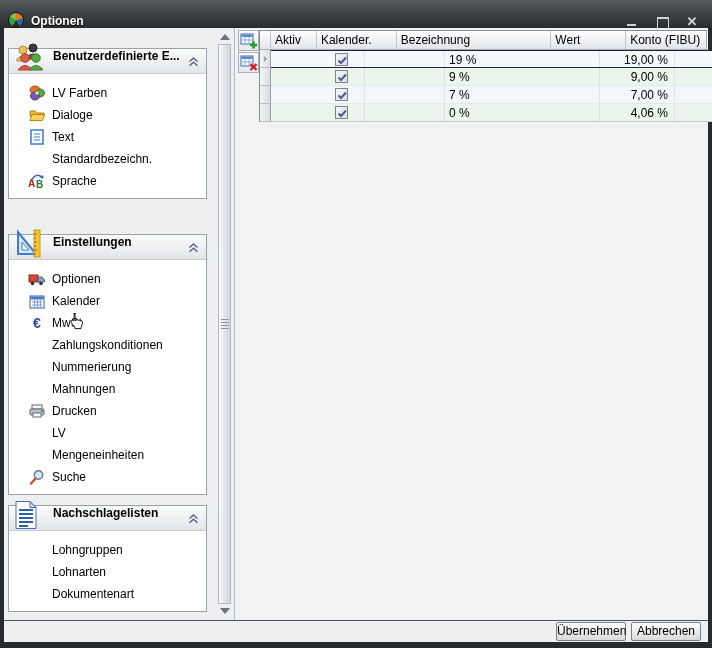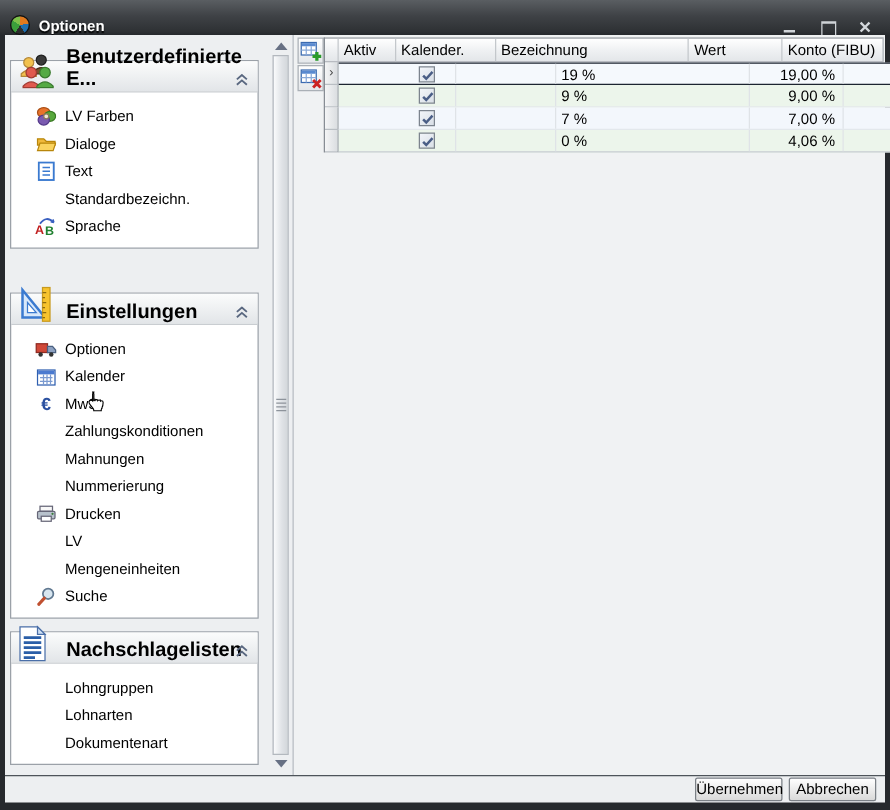--- a/index.html
+++ b/index.html
@@ -20,22 +20,22 @@
   .wc-max::after { content:""; position:absolute; left:1px; top:1px; width:10px; height:9px;
     border:1px solid #cfd3d7; border-top-width:2px; }
   .wc-close { color:#d4d8dc; font-size:13px; font-weight:bold; line-height:12px; text-align:center; }
 
   
   .main { position:absolute; top:28px; left:4px; width:704px; height:592px; background:#edeff1; }
 
   
   .panel { position:absolute; left:4px; width:199px; background:#ffffff; border:1px solid #9ba1a8; }
   .panel-header { position:relative; height:25px; background:linear-gradient(#fbfcfc,#e2e5e8);
-    border-bottom:1px solid #c9cdd1; display:flex; align-items:flex-end; padding-left:44px;
-    font-size:16px; font-weight:bold; color:#000; }
+    border-bottom:1px solid #c9cdd1; display:flex; align-items:flex-start; padding-left:44px;
+    font-size:12px; font-weight:bold; color:#000; }
   .hdr-icon { position:absolute; left:5px; top:-6px; }
   .chev { position:absolute; right:7px; top:7px; }
   .panel-items { padding:8px 0 6px 0; }
   .item { height:22px; display:flex; align-items:center; padding-left:18px; font-size:12px; color:#000; cursor:default; }
   .item .ico { width:20px; height:16px; margin-right:5px; display:flex; align-items:center; justify-content:center; flex:none; }
   .item-label { white-space:nowrap; }
   .item-hover .item-label { }
 
   
   .side-scroll { position:absolute; left:212px; top:2px; width:17px; height:588px;
@@ -228,25 +228,25 @@
             <span style="color:#2a50a0;font-weight:bold;font-size:14px;line-height:14px;">€</span>
           </span>
           <span class="item-label">MwSt</span>
         </div>
         <div class="item">
           <span class="ico"></span>
           <span class="item-label">Zahlungskonditionen</span>
         </div>
         <div class="item">
           <span class="ico"></span>
+          <span class="item-label">Nummerierung</span>
+        </div>
+        <div class="item">
+          <span class="ico"></span>
           <span class="item-label">Mahnungen</span>
-        </div>
-        <div class="item">
-          <span class="ico"></span>
-          <span class="item-label">Nummerierung</span>
         </div>
         <div class="item">
           <span class="ico">
             <svg width="16" height="14">
                 <rect x="3" y="1" width="10" height="4" fill="#f8f8f8" stroke="#666677"></rect>
                 <rect x="1" y="5" width="14" height="6" rx="1" fill="#b8c2cc" stroke="#666677"></rect>
                 <rect x="4" y="9" width="8" height="4" fill="#ffffff" stroke="#666677"></rect>
                 <circle cx="13" cy="7" r="0.9" fill="#3a7a3a"></circle>
               </svg>
           </span>

